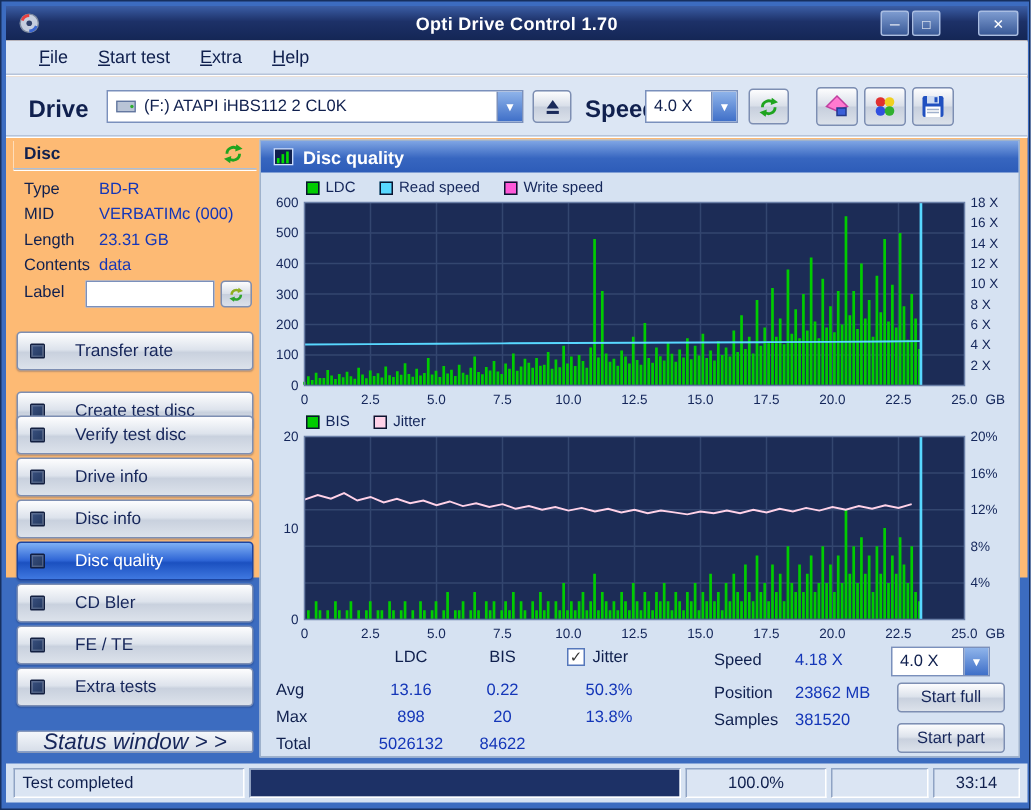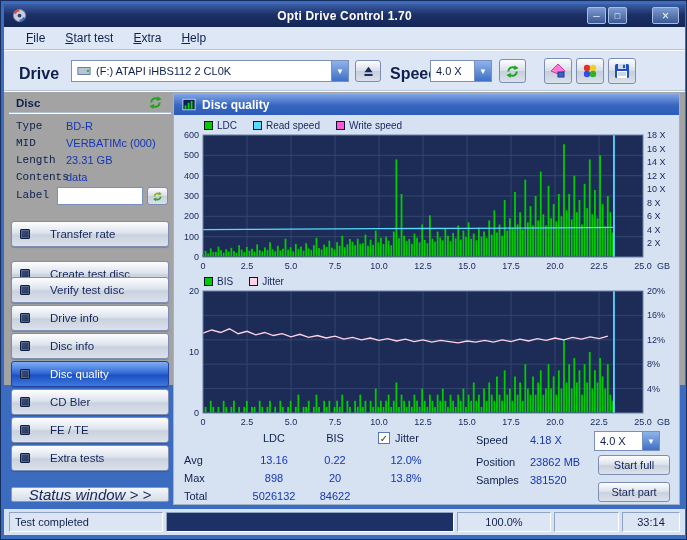--- a/index.html
+++ b/index.html
@@ -14,21 +14,21 @@
   .titlebar{position:absolute;left:3px;top:3px;width:681px;height:23px;
     background:linear-gradient(#3b5ea6,#1d3168 45%,#142655);
     display:flex;align-items:center;}
   .titlebar .app-icon{position:absolute;left:8px;top:4px;width:15px;height:15px;}
   .titlebar .title{position:absolute;left:0;right:0;text-align:center;
     color:#ffffff;font-size:12px;font-weight:bold;letter-spacing:.2px;}
   .tb-btn{position:absolute;top:3px;height:17px;
     background:linear-gradient(#7d9bd0,#3a5a98);border:1px solid #a9bde2;border-radius:2px;
     color:#fff;font-size:9px;display:flex;align-items:center;justify-content:center;cursor:default;}
   
-  .client{position:absolute;left:3px;top:26px;width:681px;height:358px;background:#a3a3a3;}
+  .client{position:absolute;left:3px;top:26px;width:681px;height:358px;background:#fdba74;}
   
   .menubar{position:absolute;left:0;top:0;width:681px;height:23px;background:#dde7f5;
     border-bottom:1px solid #b6c4da;box-shadow:0 1px 0 #ffffff;display:flex;align-items:center;padding-left:12px;}
   .menu-item{display:inline-block;padding:2px 10px;font-size:12px;color:#10204e;}
   .menu-item::first-letter{text-decoration:underline;}
   
   .toolbar{position:absolute;left:0;top:24px;width:681px;height:40px;background:#dce6f4;
     border-bottom:1px solid #b6c4da;box-shadow:0 1px 0 #ffffff;}
   .bold-label{position:absolute;font-size:16px;font-weight:bold;color:#10204e;}
   .combo{position:absolute;background:#ffffff;border:1px solid #7a90bc;display:flex;align-items:center;font-size:11px;color:#10204e;overflow:hidden;}
@@ -36,21 +36,21 @@
   .combo .arrow{margin-left:auto;width:17px;align-self:stretch;background:linear-gradient(#8fb4ea,#3f6fc8);
     border-left:1px solid #7a90bc;color:#fff;font-size:8px;display:flex;align-items:center;justify-content:center;}
   .tool-btn{position:absolute;background:linear-gradient(#fdfdfe,#d9dfe9 48%,#c7cfdd 52%,#dbe1ea);
     border:1px solid #7d8eb2;border-radius:3px;display:flex;align-items:center;justify-content:center;}
   
   .sidebar{position:absolute;left:5px;top:66px;width:162px;height:412px;}
   .disc-header{position:absolute;left:0;top:0;width:162px;height:20px;border-bottom:1px solid #aebfd6;
     box-shadow:0 1px 0 #ffffff;display:flex;align-items:center;}
   .disc-header .dtitle{font-size:11.5px;font-weight:bold;padding-left:7px;color:#10204e;}
   .info-row{position:absolute;left:0;width:162px;height:17px;font-size:11px;}
-  .info-row .ilabel{position:absolute;left:7px;top:2px;color:#10204e;font-family:Liberation Mono, monospace;}
+  .info-row .ilabel{position:absolute;left:7px;top:2px;color:#10204e;}
   .info-row .ivalue{position:absolute;left:57px;top:2px;color:#1436b8;white-space:nowrap;}
   .label-input{position:absolute;left:48px;top:0;width:86px;height:18px;border:1px solid #7a90bc;background:#fff;font-size:11px;padding:0 3px;font-family:"Liberation Sans",sans-serif;}
   .side-btn{position:absolute;left:2px;width:158px;height:26px;
     background:linear-gradient(#fdfdfe,#dde3ec 46%,#c9d1de 54%,#dce2eb);
     border:1px solid #7d8eb2;border-radius:3px;box-shadow:0 1px 1px rgba(20,40,90,.25);
     display:flex;align-items:center;gap:20px;padding-left:8px;font-size:11.5px;color:#16265a;cursor:default;}
   .side-btn.active{background:linear-gradient(#7fb0f4,#2f66d6 48%,#1b50c0 55%,#3f78e0);
     color:#ffffff;border-color:#1c44a0;}
   .btn-ico{width:10px;height:10px;background:linear-gradient(135deg,#3a517f,#22375f);border:1px solid #121f40;border-radius:1px;
     box-shadow:inset 0 0 0 1px rgba(255,255,255,.18);flex:0 0 auto;}
@@ -688,21 +688,21 @@
       <div class="combo" style="left:420px;top:337px;width:66px;height:20px;">
         <span class="cval">
             <span>4.0 X</span>
           </span>
         <span class="arrow">▼</span>
       </div>
 
       <span class="stat" style="left:10px;top:360px;">Avg</span>
       <span class="stat value col-c" style="left:64px;top:360px;width:72px;">13.16</span>
       <span class="stat value col-c" style="left:130px;top:360px;width:62px;">0.22</span>
-      <span class="stat value col-c" style="left:200px;top:360px;width:64px;">12.0%</span>
+      <span class="stat value col-c" style="left:200px;top:360px;width:64px;">50.3%</span>
       <span class="stat" style="left:302px;top:362px;">Position</span>
       <span class="stat value" style="left:356px;top:362px;">23862 MB</span>
       <div class="action-btn" style="top:361px;">Start full</div>
 
       <span class="stat" style="left:10px;top:378px;">Max</span>
       <span class="stat value col-c" style="left:64px;top:378px;width:72px;">898</span>
       <span class="stat value col-c" style="left:130px;top:378px;width:62px;">20</span>
       <span class="stat value col-c" style="left:200px;top:378px;width:64px;">13.8%</span>
       <span class="stat" style="left:302px;top:380px;">Samples</span>
       <span class="stat value" style="left:356px;top:380px;">381520</span>

